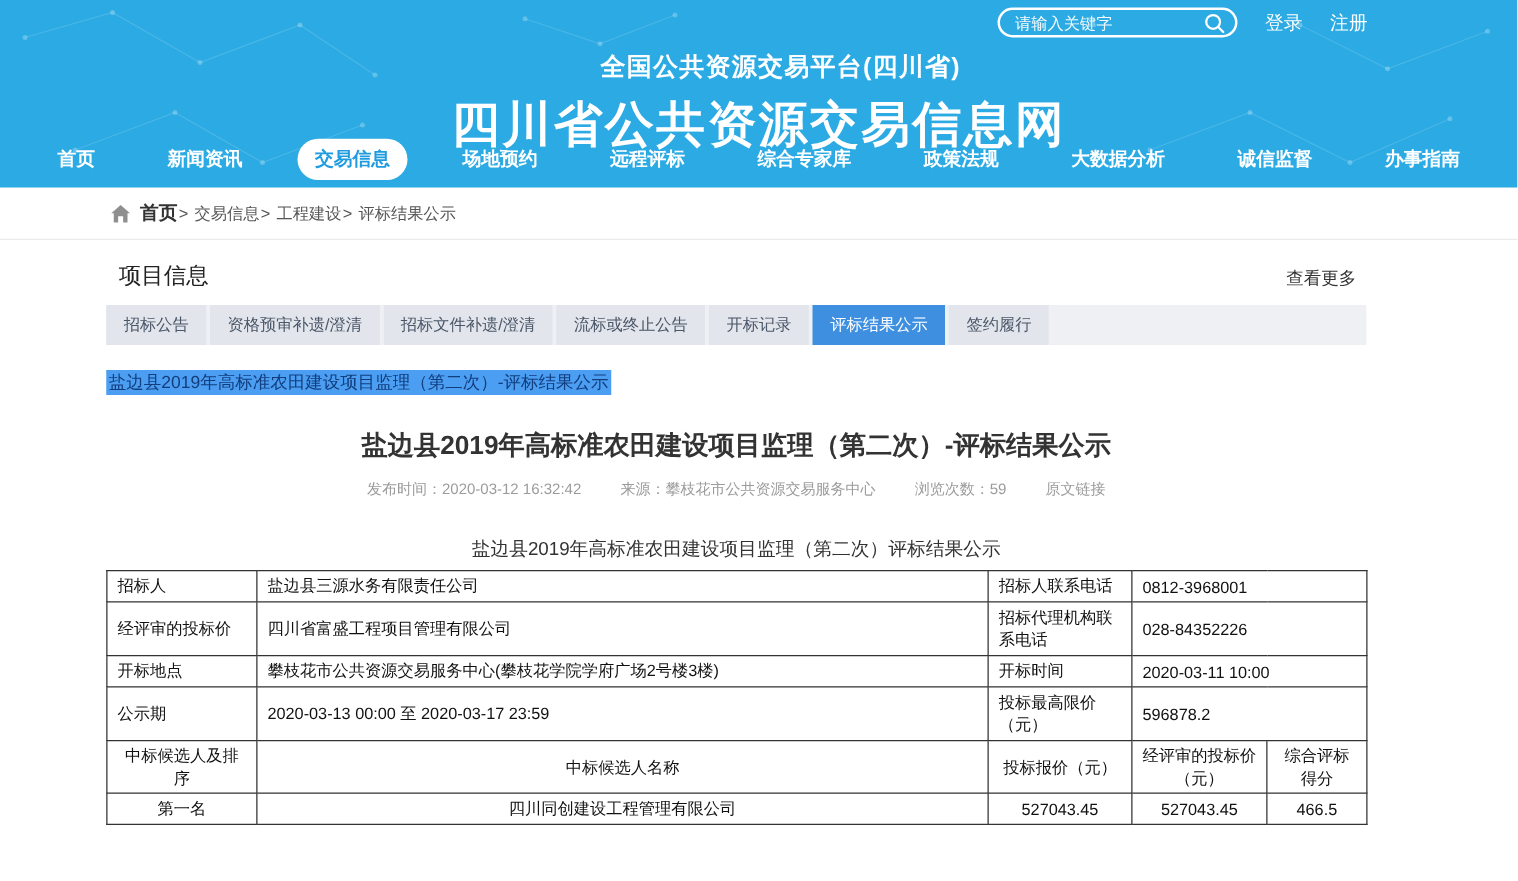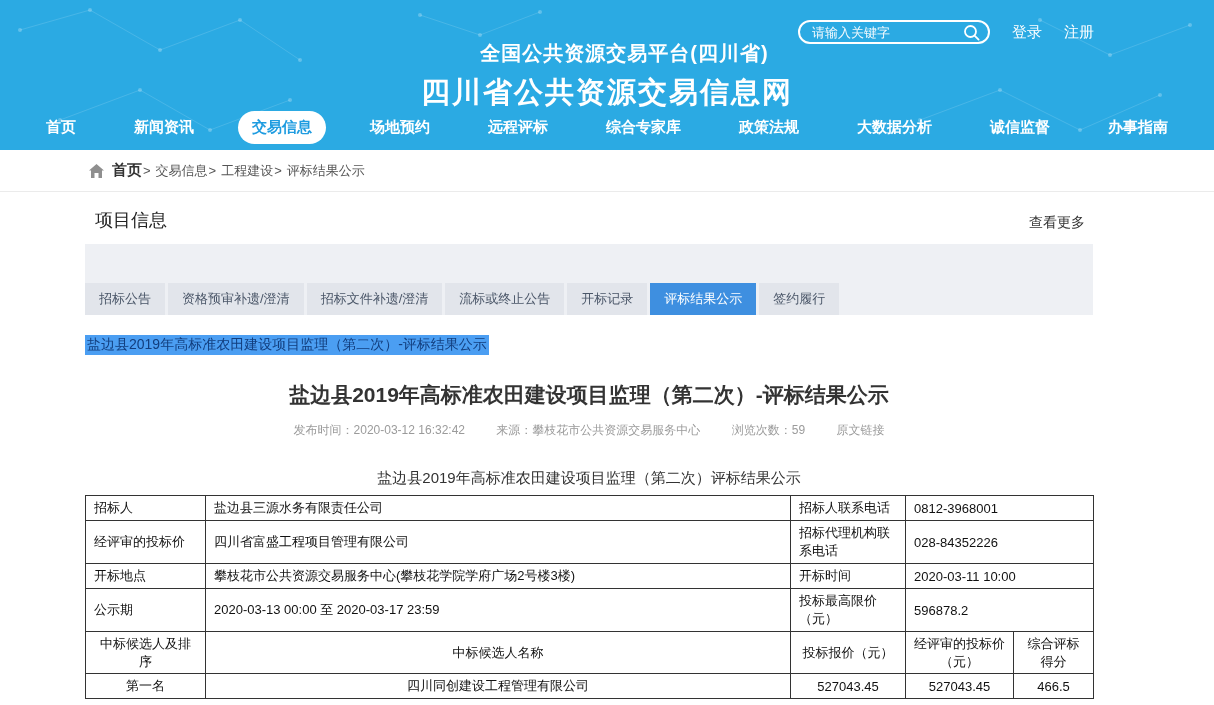--- a/index.html
+++ b/index.html
@@ -2,29 +2,29 @@
 <html><head>
 <meta charset="utf-8">
 <style>
   * { box-sizing: border-box; margin: 0; padding: 0; }
   html,body { width:1214px; height:705px; overflow:hidden; background:#fff;
     font-family:"Liberation Sans","DejaVu Sans",sans-serif; }
 
   
   .site-header { position:relative; height:150px; background:#2baae3; overflow:hidden; }
   .header-pattern { position:absolute; inset:0; pointer-events:none; }
-  .header-top { position:absolute; top:20px; right:120px; display:flex; align-items:center; gap:22px; z-index:2; }
+  .header-top { position:absolute; top:6px; right:120px; display:flex; align-items:center; gap:22px; z-index:2; }
   .search-box { display:flex; align-items:center; width:192px; height:24px; border:2px solid #fff;
     border-radius:13px; padding:0 8px 0 12px; }
   .search-box input { flex:1; background:transparent; border:none; outline:none; color:#fff; font-size:13px; width:100px; }
   .search-box input::placeholder { color:rgba(255,255,255,.95); }
   .auth-link { color:#fff; font-size:15px; text-decoration:none; cursor:pointer; }
   .site-titles { position:absolute; top:40px; left:0; right:0; text-align:center; color:#fff; z-index:2; }
   .super-title { font-size:20px; font-weight:bold; letter-spacing:1px;padding-left:35px; }
-  .main-title { font-size:29px; font-weight:bold; margin-top:6px; letter-spacing:2px; }
+  .main-title { font-size:39px; font-weight:bold; margin-top:6px; letter-spacing:2px; }
   .main-nav { position:absolute; bottom:6px; left:0; right:0; display:flex; justify-content:center;
     gap:30px; z-index:2; align-items:center; }
   .nav-item { color:#fff; font-size:15px; font-weight:bold; text-decoration:none; padding:7px 14px; cursor:pointer; white-space:nowrap; }
   .nav-item.active { background:#fff; color:#1f9ce0; border-radius:17px; }
 
   
   .breadcrumb-bar { height:42px; display:flex; align-items:center; padding-left:88px;
     border-bottom:1px solid #ebebeb; background:#fff; }
   .crumb-home-icon { margin-right:7px; display:inline-flex; }
   .crumb-first { font-size:15px; font-weight:bold; color:#333; cursor:pointer; }
@@ -32,21 +32,21 @@
   .crumb-sep { font-size:13px; color:#555; margin:0 5px 0 1px; }
 
   
   .content { width:1008px; margin:0 auto 0 85px; }
   .section-header { display:flex; justify-content:space-between; align-items:flex-end; padding:16px 8px 0 10px;gap:40px; }
   .section-title { font-size:18px; font-weight:normal; color:#222; }
   .view-more { font-size:14px; color:#333; text-decoration:none; cursor:pointer; }
 
   .tabs { display:flex; margin-top:12px; background:#eef0f4; }
   .tab { background:#e2e5eb; color:#4a5668; font-size:13px; padding:7px 14px; margin-right:3px;
-    cursor:pointer; white-space:nowrap;margin-top:39px; }
+    cursor:pointer; white-space:nowrap; }
   .tab.active { background:#3e8fe0; color:#fff; }
 
   .selected-link { display:inline-block; margin:20px 0 0 0; font-size:14px; cursor:pointer;
     background:#4b9ef2; color:#123e7e; text-decoration:none; padding:1px 2px; }
 
   .article-title { margin-top:26px; text-align:center; font-size:21px; font-weight:bold; color:#333; }
   .article-meta { margin-top:13px; text-align:center; font-size:12px; color:#9b9b9b; }
   .article-meta span { margin:0 14px; }
   .orig-link { color:#9b9b9b; text-decoration:none; cursor:pointer; }
 

